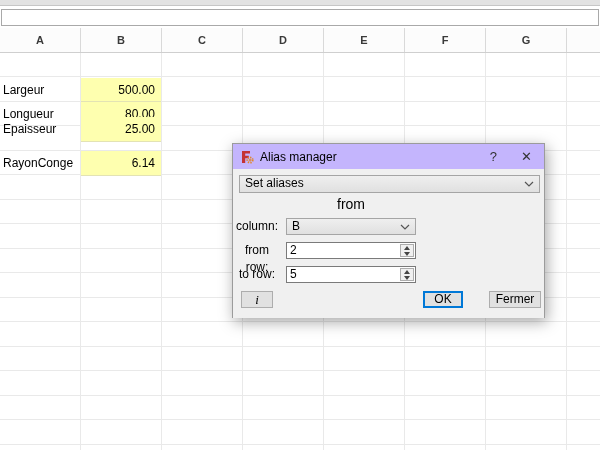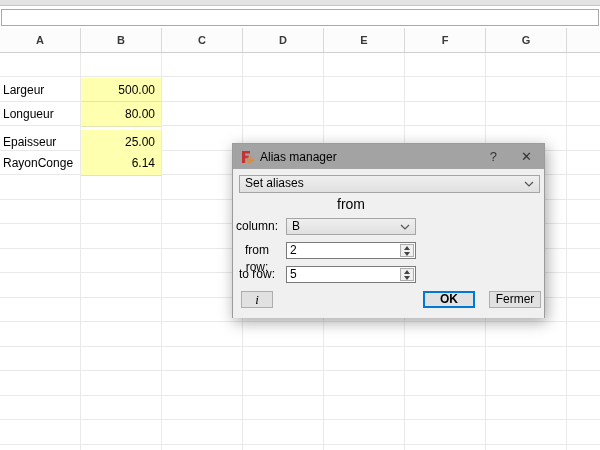--- a/index.html
+++ b/index.html
@@ -26,27 +26,27 @@
   
   .grid { position:absolute; left:0; top:53px; width:600px; height:397px;
     background-image:
       repeating-linear-gradient(to right, transparent 0, transparent 80px, #e9e9e9 80px, #e9e9e9 81px),
       repeating-linear-gradient(to bottom, transparent 0, transparent 23.5px, #e9e9e9 23.5px, #e9e9e9 24.5px);
   }
   .cell { position:absolute; height:24.5px; line-height:24.5px; font-size:12px;padding-left:34px; }
   .cell-a { left:0; width:80px; padding-left:3px; }
   .cell-b { left:81px; width:80px; background:#feffaf; text-align:right;
     padding-right:6px; border-bottom:1px solid #e3e3b4; }
-  .row2 { top:24.5px; } .row3 { top:49px; } .row4 { top:77px; } .row5 { top:98px; }
+  .row2 { top:24.5px; } .row3 { top:49px; } .row4 { top:64px; } .row5 { top:98px; }
 
   
   .dialog { position:absolute; left:232px; top:143px; width:313px; height:175px;
     background:#f0f0f0; border:1px solid #9b9b9b;
     box-shadow:2px 4px 14px rgba(0,0,0,0.35); z-index:10; }
-  .titlebar { height:25px; background:#a3a3a3; display:flex; align-items:center;
+  .titlebar { height:25px; background:#c4b5fd; display:flex; align-items:center;
     padding:0 12px 0 7px; }
   .fc-icon { width:14px; height:14px; display:inline-block; }
   .dlg-title { font-size:12px; margin-left:6px; flex:0 0 auto; }
   .tb-spacer { flex:1 1 auto; }
   .tb-btn { font-size:13px; color:#333; cursor:default; line-height:25px; }
   .tb-btn.help { margin-right:24px; }
   .dlg-body { position:relative; width:100%; height:149px; background:#f0f0f0; }
 
   .combo { background:linear-gradient(#efefef,#e0e0e0); border:1px solid #a5a5a5;
     font-size:12px; display:flex; padding:0 5px; }
@@ -72,22 +72,22 @@
   .tri-up { width:0; height:0; border-left:3px solid transparent;
     border-right:3px solid transparent; border-bottom:4px solid #444; margin-bottom:2px; }
   .tri-down { width:0; height:0; border-left:3px solid transparent;
     border-right:3px solid transparent; border-top:4px solid #444; }
 
   .btn { position:absolute; height:17px; background:#e1e1e1; border:1px solid #adadad;
     font-size:12px; font-family:"Liberation Sans", sans-serif; text-align:center;
     line-height:15px; padding:0; cursor:default; }
   .btn-info { left:8px; top:122px; width:32px; font-style:italic;
     font-family:"Liberation Serif", serif; font-size:13px; }
-  .btn-ok { left:190px; top:122px; width:52px; border:1px solid #0078d7;
-    box-shadow:inset 0 0 0 1px #0078d7;font-weight:bold; }
+  .btn-ok { left:190px; top:122px; width:40px; border:1px solid #0078d7;
+    box-shadow:inset 0 0 0 1px #0078d7; }
   .btn-close { left:256px; top:122px; width:52px; }
 </style>
 </head>
 <body>
 
 <div class="stage">
 
   <div class="topstrip"></div>
 
   <input class="formula-bar" type="text" value="" style="">

